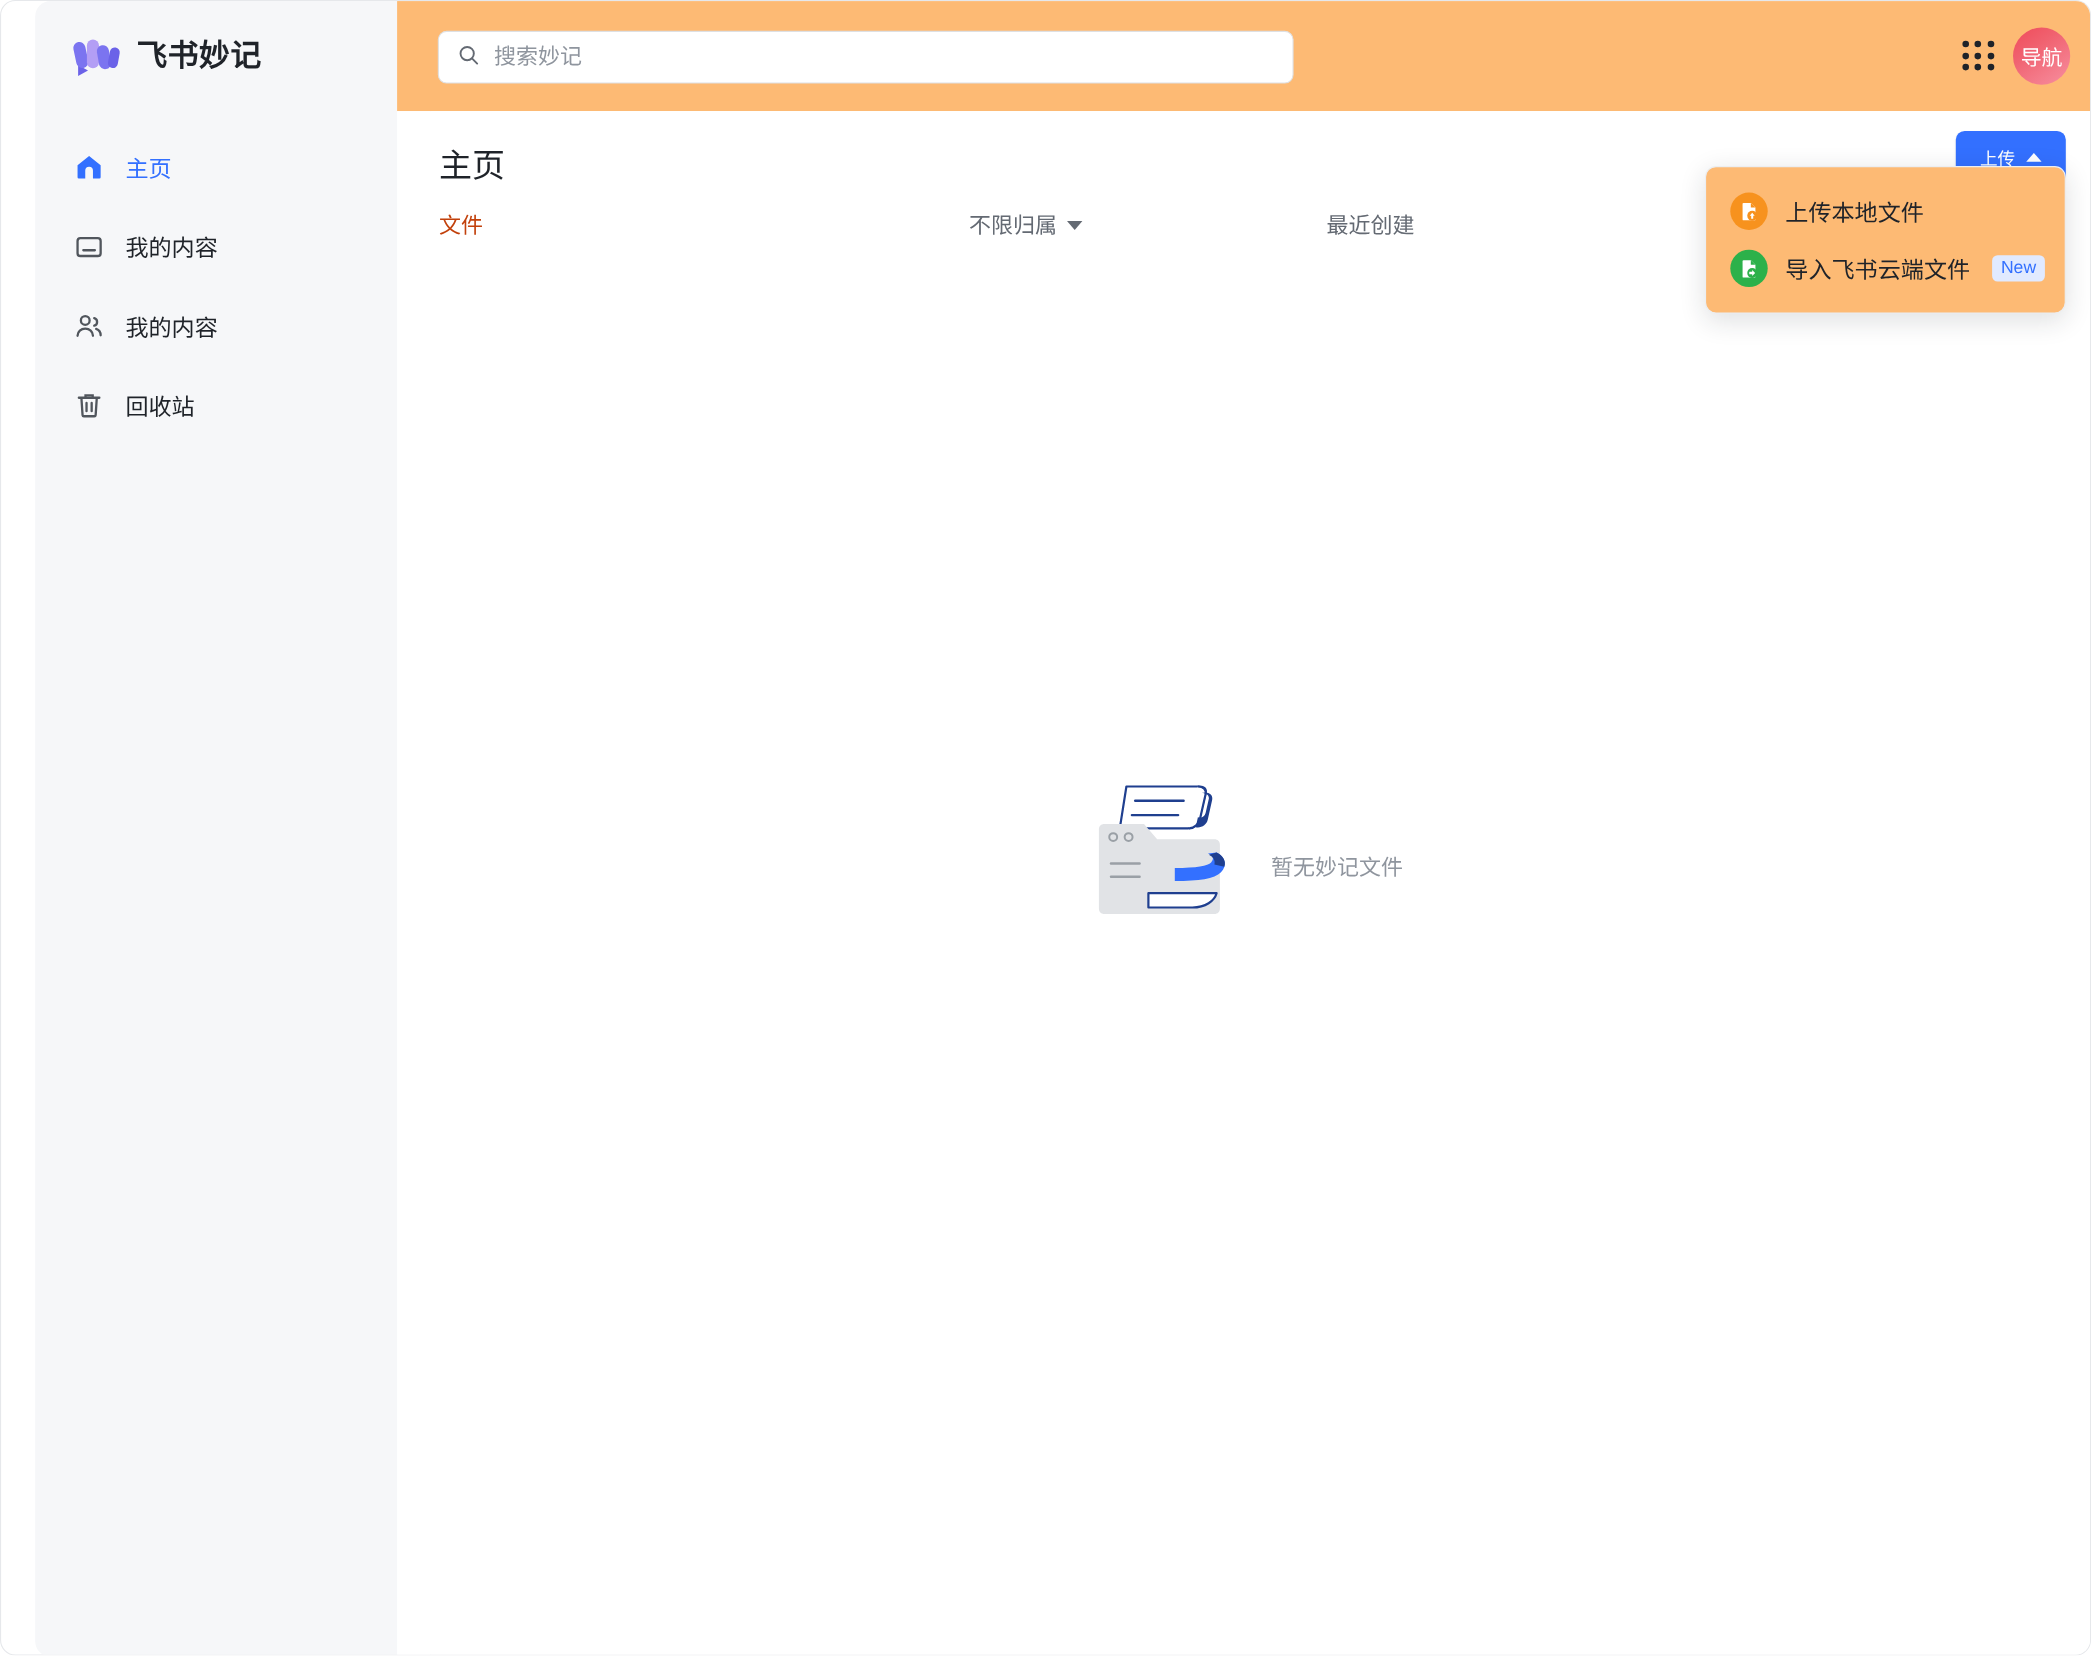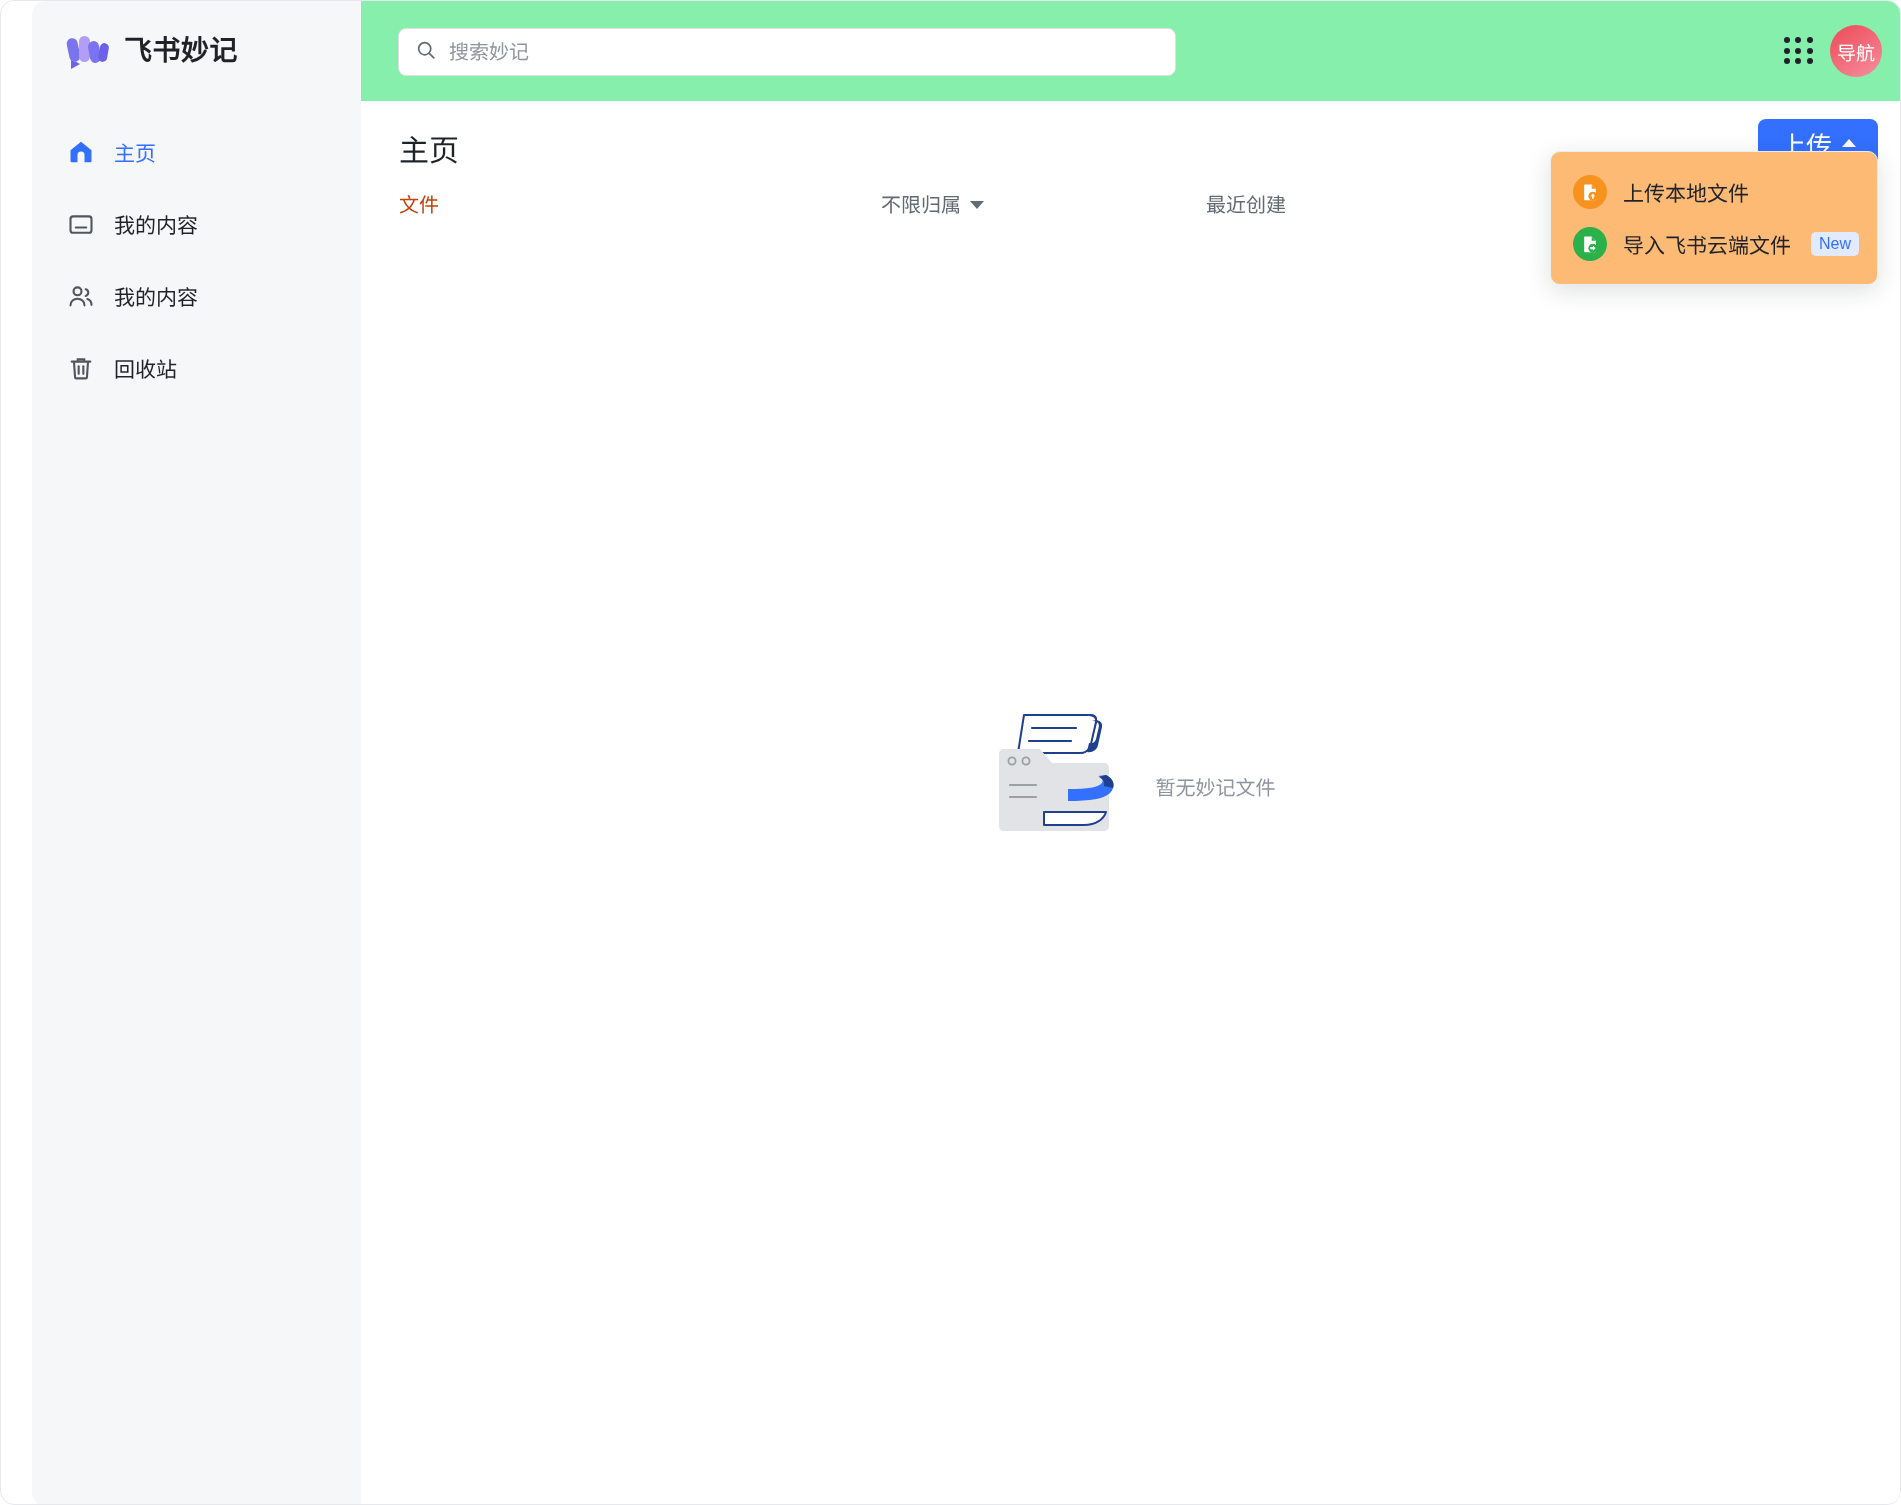--- a/index.html
+++ b/index.html
@@ -128,21 +128,21 @@
     line-height: 1;
     white-space: nowrap;
   }
 
   
   #topbar {
     position: absolute;
     left: 360px; top: 0;
     width: 1541px;
     height: 100px;
-    background: #86efac;
+    background: #fdba74;
   }
 
   .search-box {
     position: absolute;
     left: 37px; top: 27px;
     width: 778px;
     height: 48px;
     border: 1px solid #dee0e3;
     border-radius: 8px;
     background: #ffffff;
@@ -213,21 +213,21 @@
     font-weight: 400;
   }
 
   .upload-btn {
     position: absolute;
     right: 24px; top: 18px;
     background: #3370ff;
     color: #ffffff;
     border: none;
     border-radius: 8px;
-    font-size: 26px;
+    font-size: 16px;
     font-family: inherit;
     height: 48px;
     padding: 0 22px;
     display: flex;
     align-items: center;
     gap: 10px;
     cursor: pointer;
     box-shadow: 0 1px 2px rgba(0,0,0,.06);
   }
   .caret-up {

